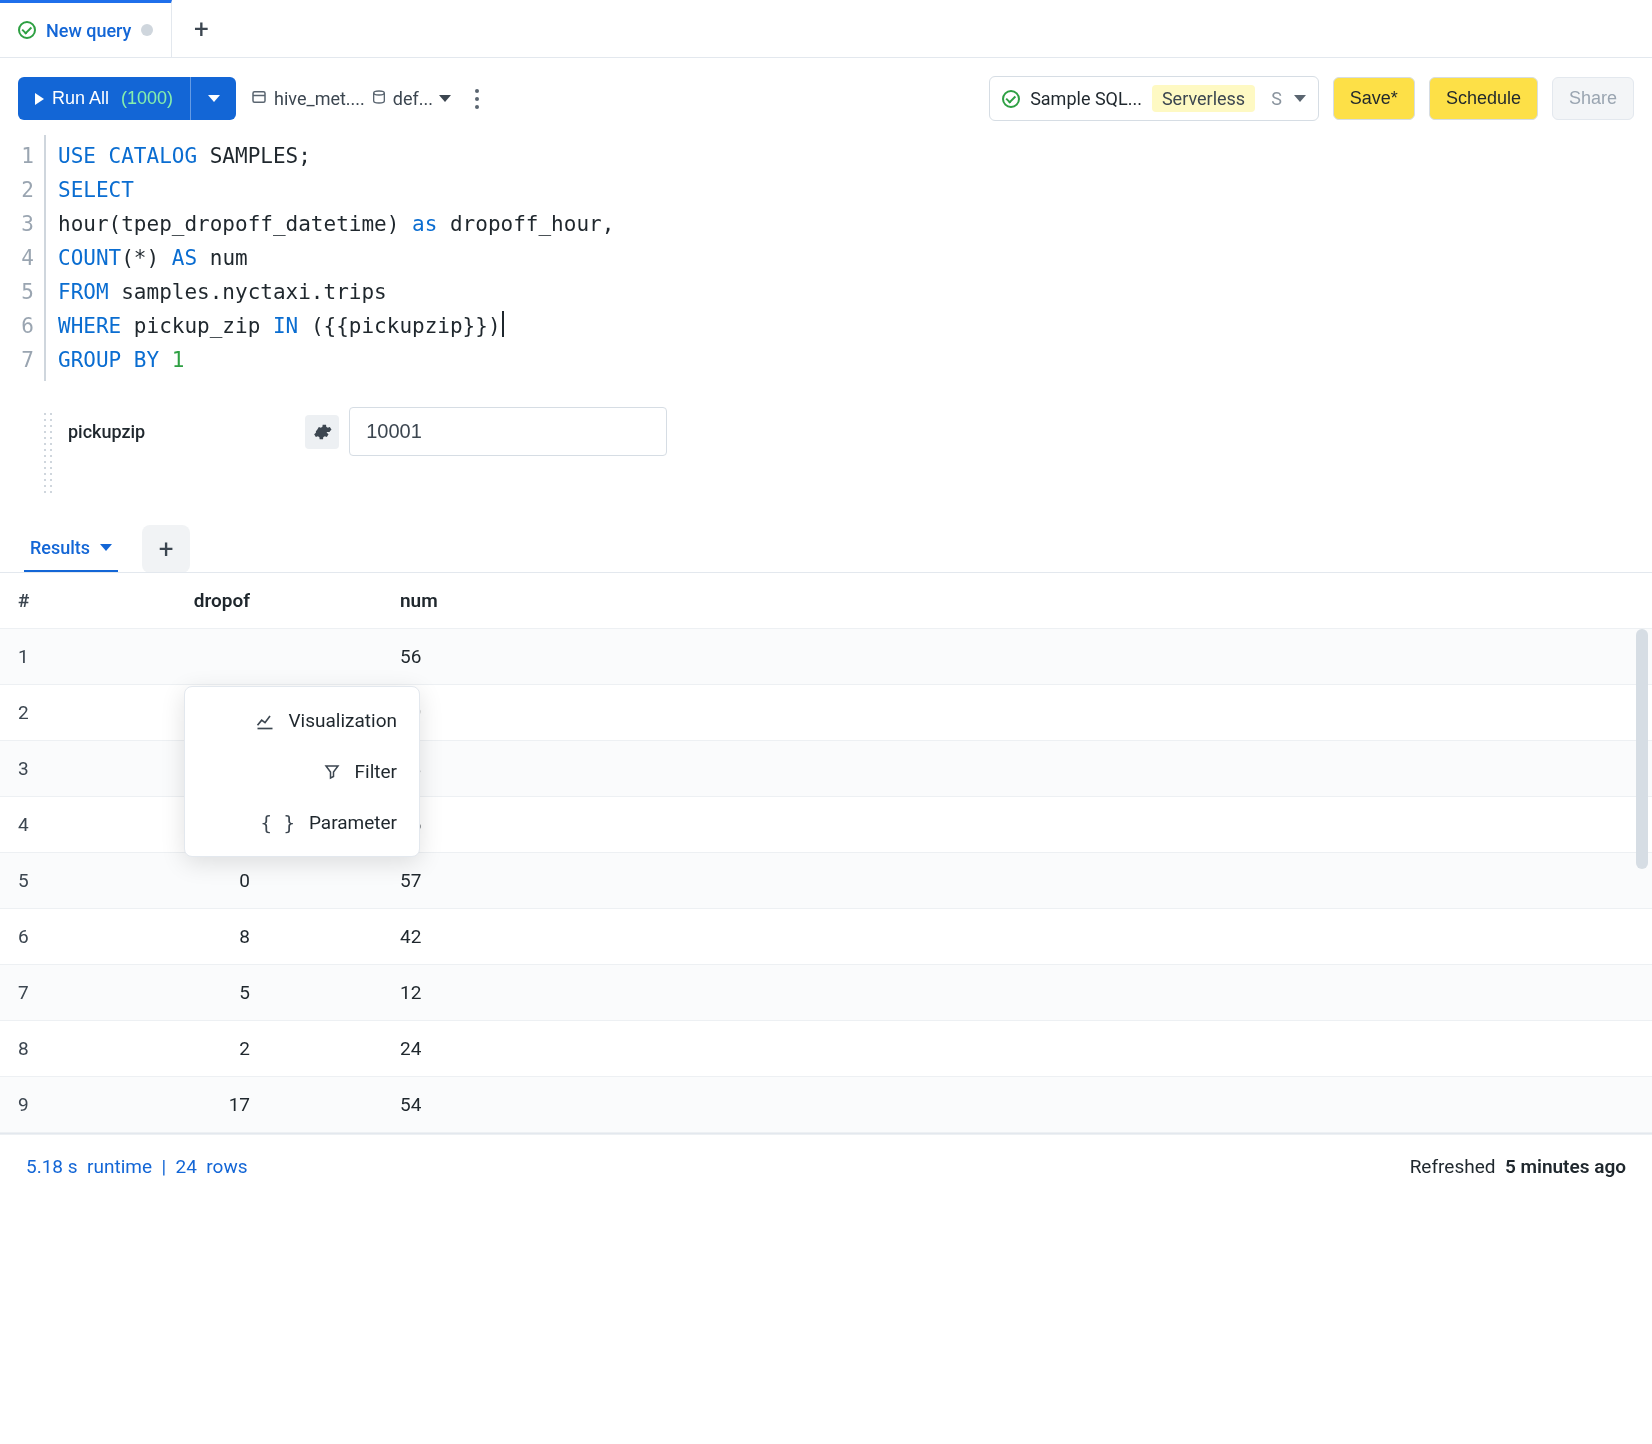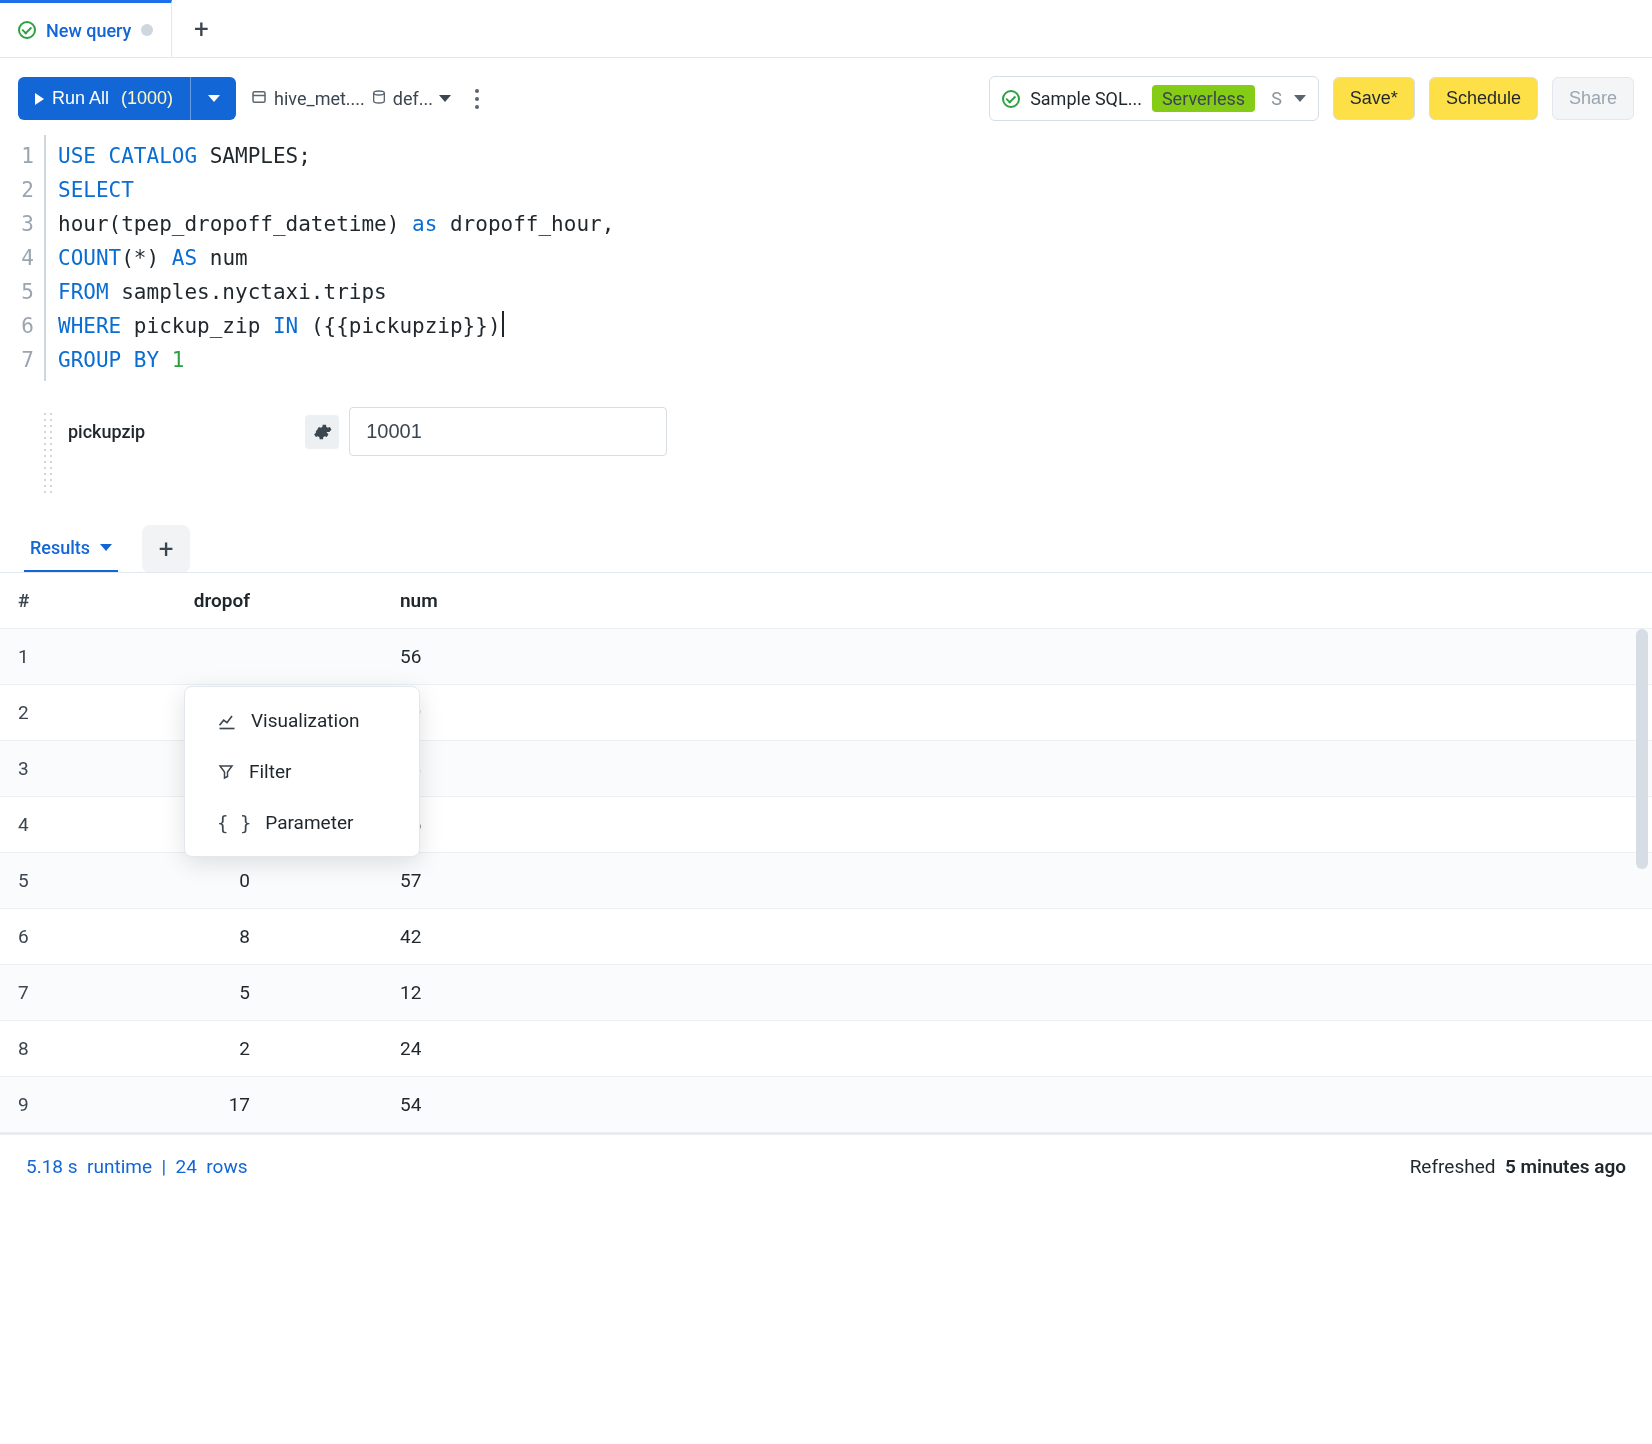--- a/index.html
+++ b/index.html
@@ -23,31 +23,31 @@
   .tab .status-dot::after{content:"";width:7px;height:4px;border-left:2px solid #2ea043;border-bottom:2px solid #2ea043;transform:rotate(-45deg) translate(0px,-1px);}
   .tab .tab-label { color:#1366d6; font-weight:500; }
   .tab .unsaved-dot { width:12px;height:12px;border-radius:50%;background:#cfd6dd; }
   .tab-add { width:58px; display:flex;align-items:center;justify-content:center;color:#3c4650;font-size:26px;cursor:pointer;}
   
   .toolbar { display:flex; align-items:center; gap:14px; padding:18px 18px 14px 18px;}
   .btn { display:inline-flex; align-items:center; gap:8px; border-radius:6px; padding:10px 16px; font-size:18px; cursor:pointer; border:1px solid transparent; white-space:nowrap;}
   .btn-primary { background:#1366d6; color:#fff;}
   .run-group { display:flex; }
   .run-group .btn { border-radius:6px 0 0 6px;}
-  .run-group .btn .count { color:#fef9c3; margin-left:4px;}
+  .run-group .btn .count { color:#86efac; margin-left:4px;}
   .run-caret { background:#1366d6; color:#fff; border-left:1px solid rgba(255,255,255,.35); border-radius:0 6px 6px 0; width:46px; display:flex;align-items:center;justify-content:center; cursor:pointer;}
   .catalog-crumbs { display:flex; align-items:center; gap:6px; color:#3c4650; font-size:18px;}
   .catalog-crumbs .db-icon, .catalog-crumbs .schema-icon { color:#5a6570;}
   .kebab { width:24px; display:flex; flex-direction:column; align-items:center; gap:4px; cursor:pointer; padding:6px 2px;}
   .kebab span{width:4px;height:4px;border-radius:50%;background:#5a6570;}
   .spacer{flex:1;}
   .pill { display:flex; align-items:center; gap:10px; border:1px solid #d6dde4; border-radius:6px; padding:8px 12px; background:#fff;}
   .pill .ok-dot { width:18px;height:18px;border:2px solid #2ea043;border-radius:50%; display:flex;align-items:center;justify-content:center;}
   .pill .ok-dot::after{content:"";width:7px;height:4px;border-left:2px solid #2ea043;border-bottom:2px solid #2ea043;transform:rotate(-45deg) translate(0px,-1px);}
-  .pill .badge { background:#84cc16; padding:3px 10px; border-radius:4px; color:#3c4650;}
+  .pill .badge { background:#fef9c3; padding:3px 10px; border-radius:4px; color:#3c4650;}
   .pill .s-letter { color:#8a949e; margin:0 2px 0 6px;}
   .btn-outline { border:1px solid #d6dde4; background:#fde047; color:#1f272d;}
   .btn-disabled { border:1px solid #e3e8ee; background:#f3f5f7; color:#9aa5b1; cursor:default;}
   
   .editor { display:flex; font-family: "SFMono-Regular", Menlo, Consolas, monospace; font-size:21px; line-height:34px; padding-left:6px;}
   .gutter { text-align:right; color:#9aa5b1; padding:4px 10px 4px 6px; user-select:none;}
   .gutter div{min-width:22px;}
   .code { padding:4px 0 4px 12px; border-left:2px solid #cfd6dd;}
   .kw { color:#0a6dd1; }
   .as { color:#0a6dd1; }
@@ -76,21 +76,21 @@
   th:nth-child(3),td:nth-child(3){text-align:left;padding-left:110px;}
   tbody tr:nth-child(odd){background:#fafbfc;}
   .scroll-ind{position:absolute;right:4px;top:56px;width:12px;height:240px;background:#d6dde4;border-radius:6px;}
   
   .footer{display:flex;align-items:center;justify-content:space-between;padding:20px 26px;font-size:19px;border-top:1px solid #edf0f3;}
   .footer .left{color:#3c4650;}
   .footer .blue{color:#1366d6;margin-top:28px;}
   .footer .bold{font-weight:600;color:#1f272d;}
   
   .dropdown{position:absolute;left:184px;top:686px;width:236px;background:#fff;border:1px solid #e3e8ee;border-radius:8px;box-shadow:0 6px 24px rgba(0,0,0,.12);padding:8px 0;z-index:50;}
-  .dropdown .menu-item{display:flex;align-items:center;gap:14px;padding:14px 32px;font-size:19px;color:#1f272d;cursor:pointer;}
+  .dropdown .menu-item{display:flex;align-items:center;gap:14px;padding:14px 22px;font-size:19px;color:#1f272d;cursor:pointer;justify-content:flex-end;}
   .icon{display:inline-flex;}
   .chev-down{width:0;height:0;border-left:6px solid transparent;border-right:6px solid transparent;border-top:7px solid currentColor;display:inline-block;}
   .play-tri{width:0;height:0;border-top:6px solid transparent;border-bottom:6px solid transparent;border-left:9px solid #fff;display:inline-block;}
 </style>
 </head>
 <body>
 
 <div class="tabstrip">
   <div class="tab active">
     <span class="status-dot"></span>

